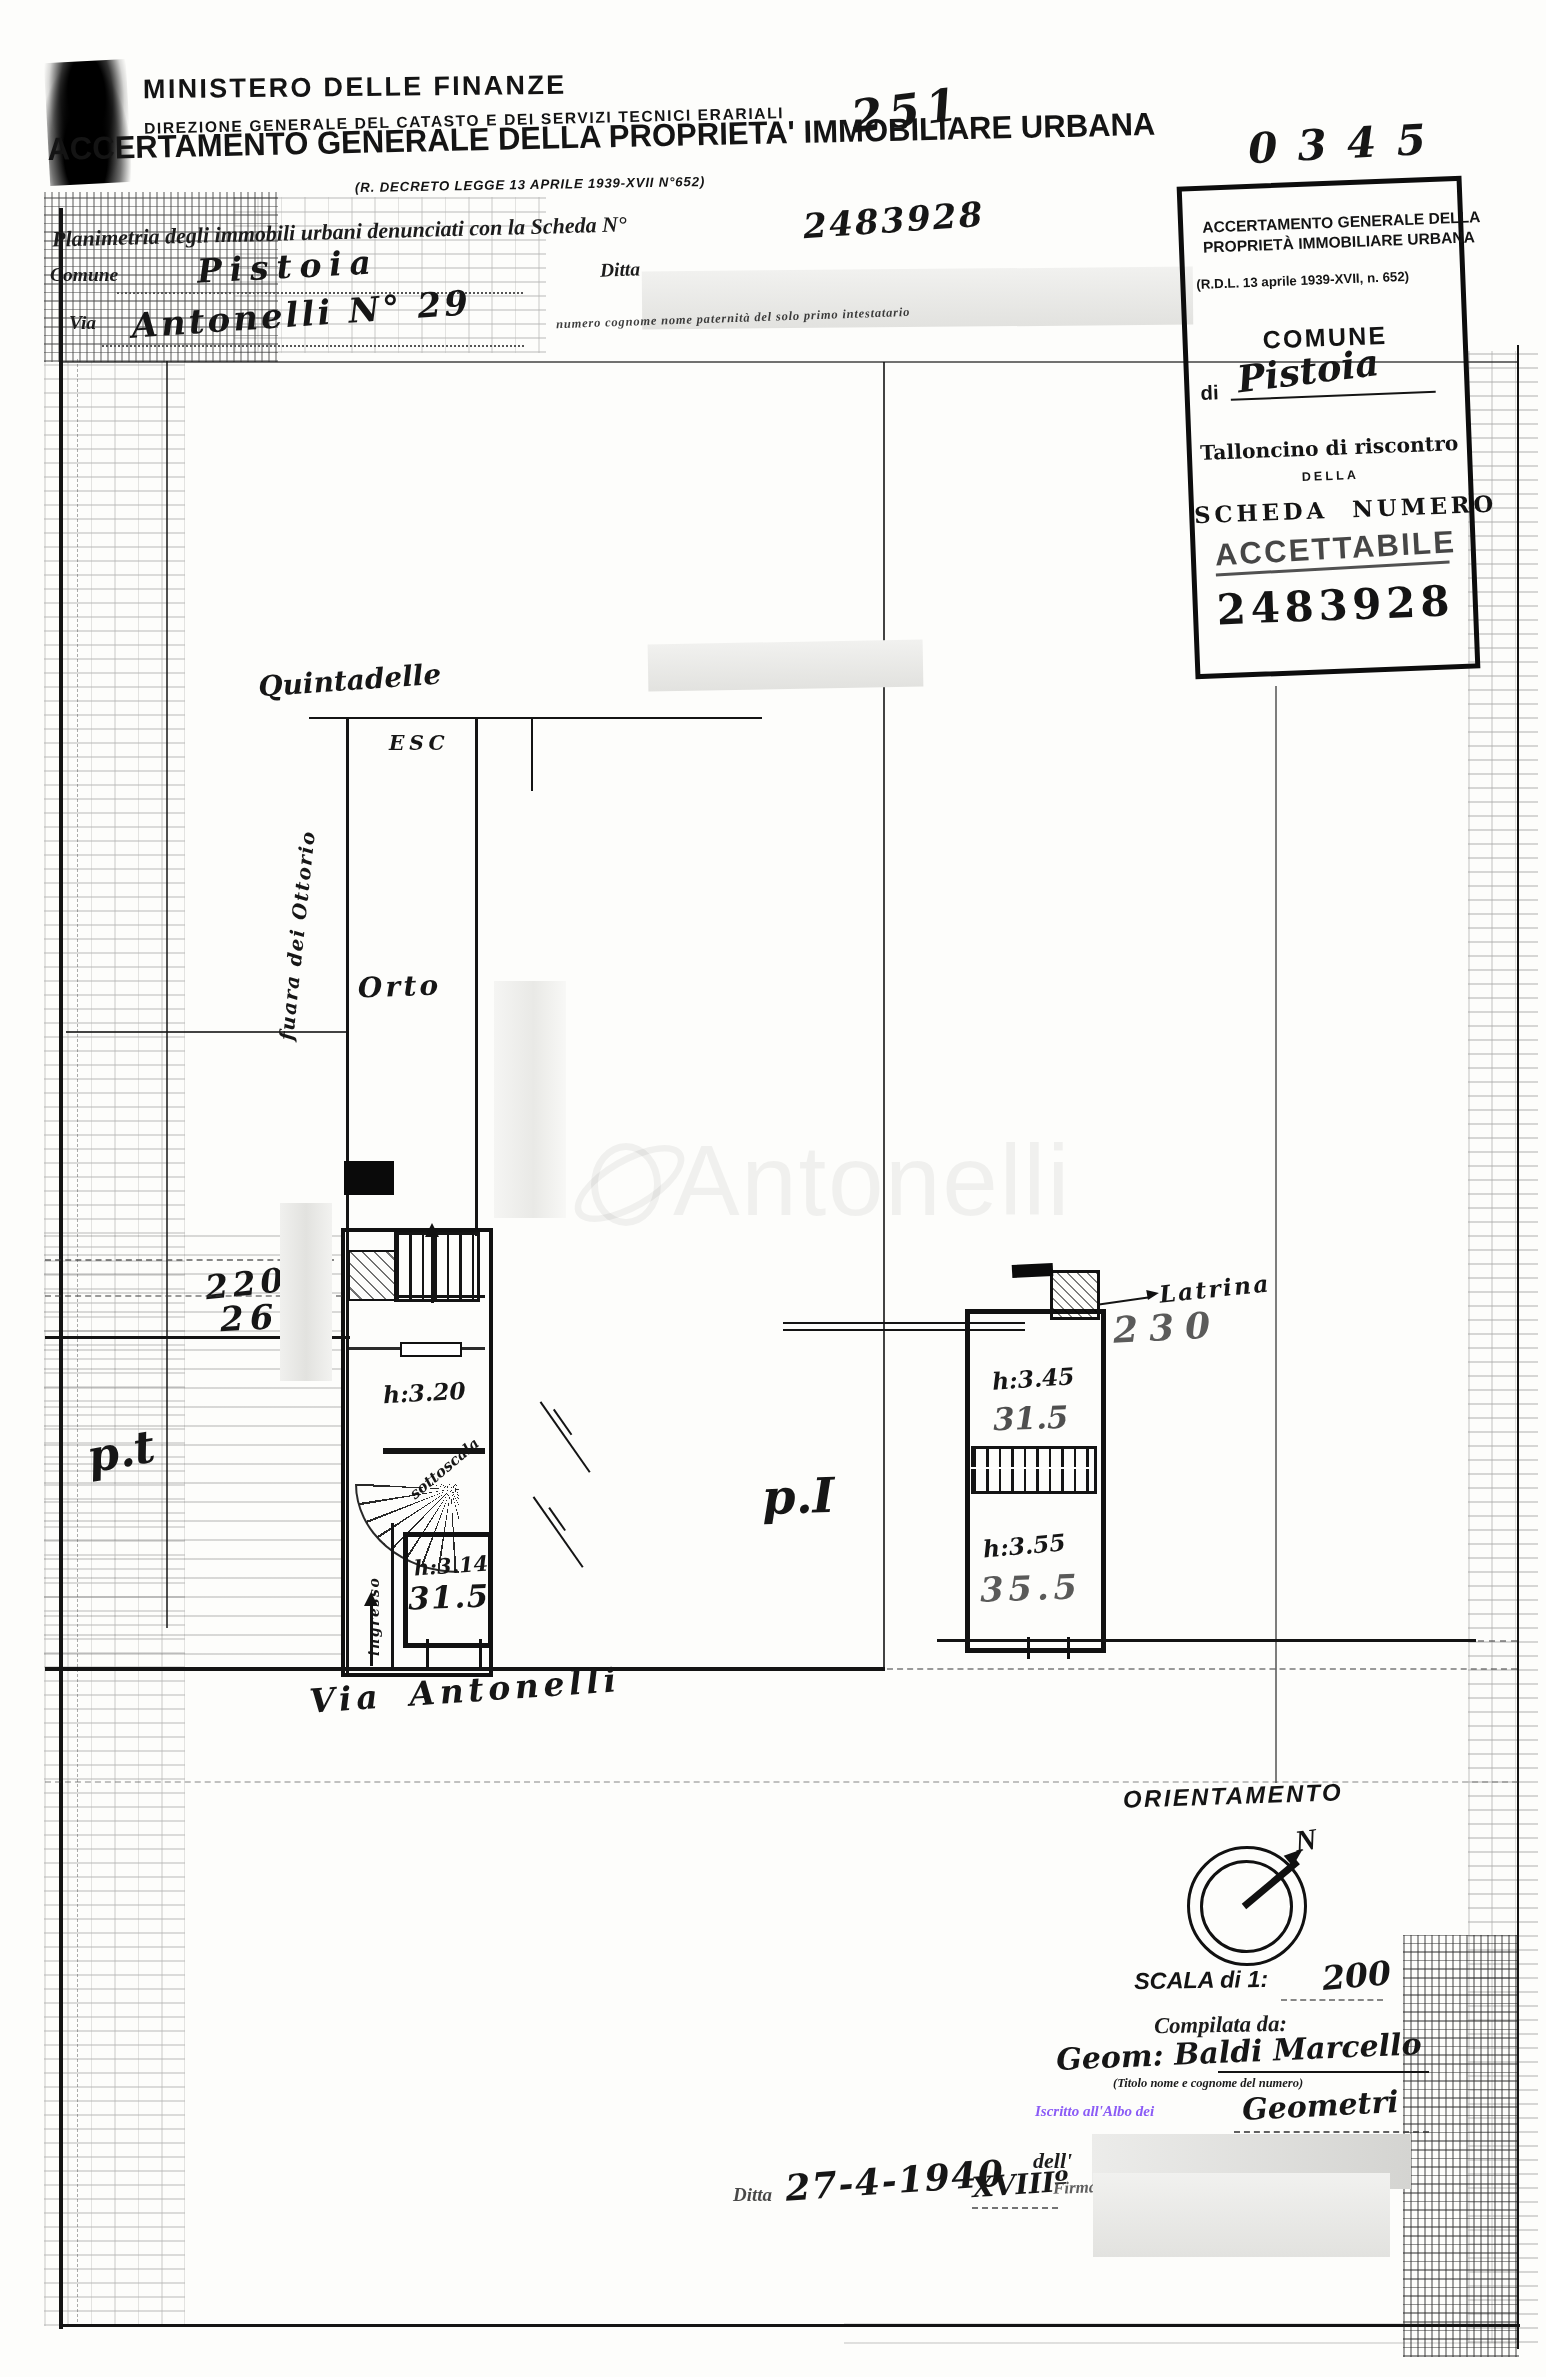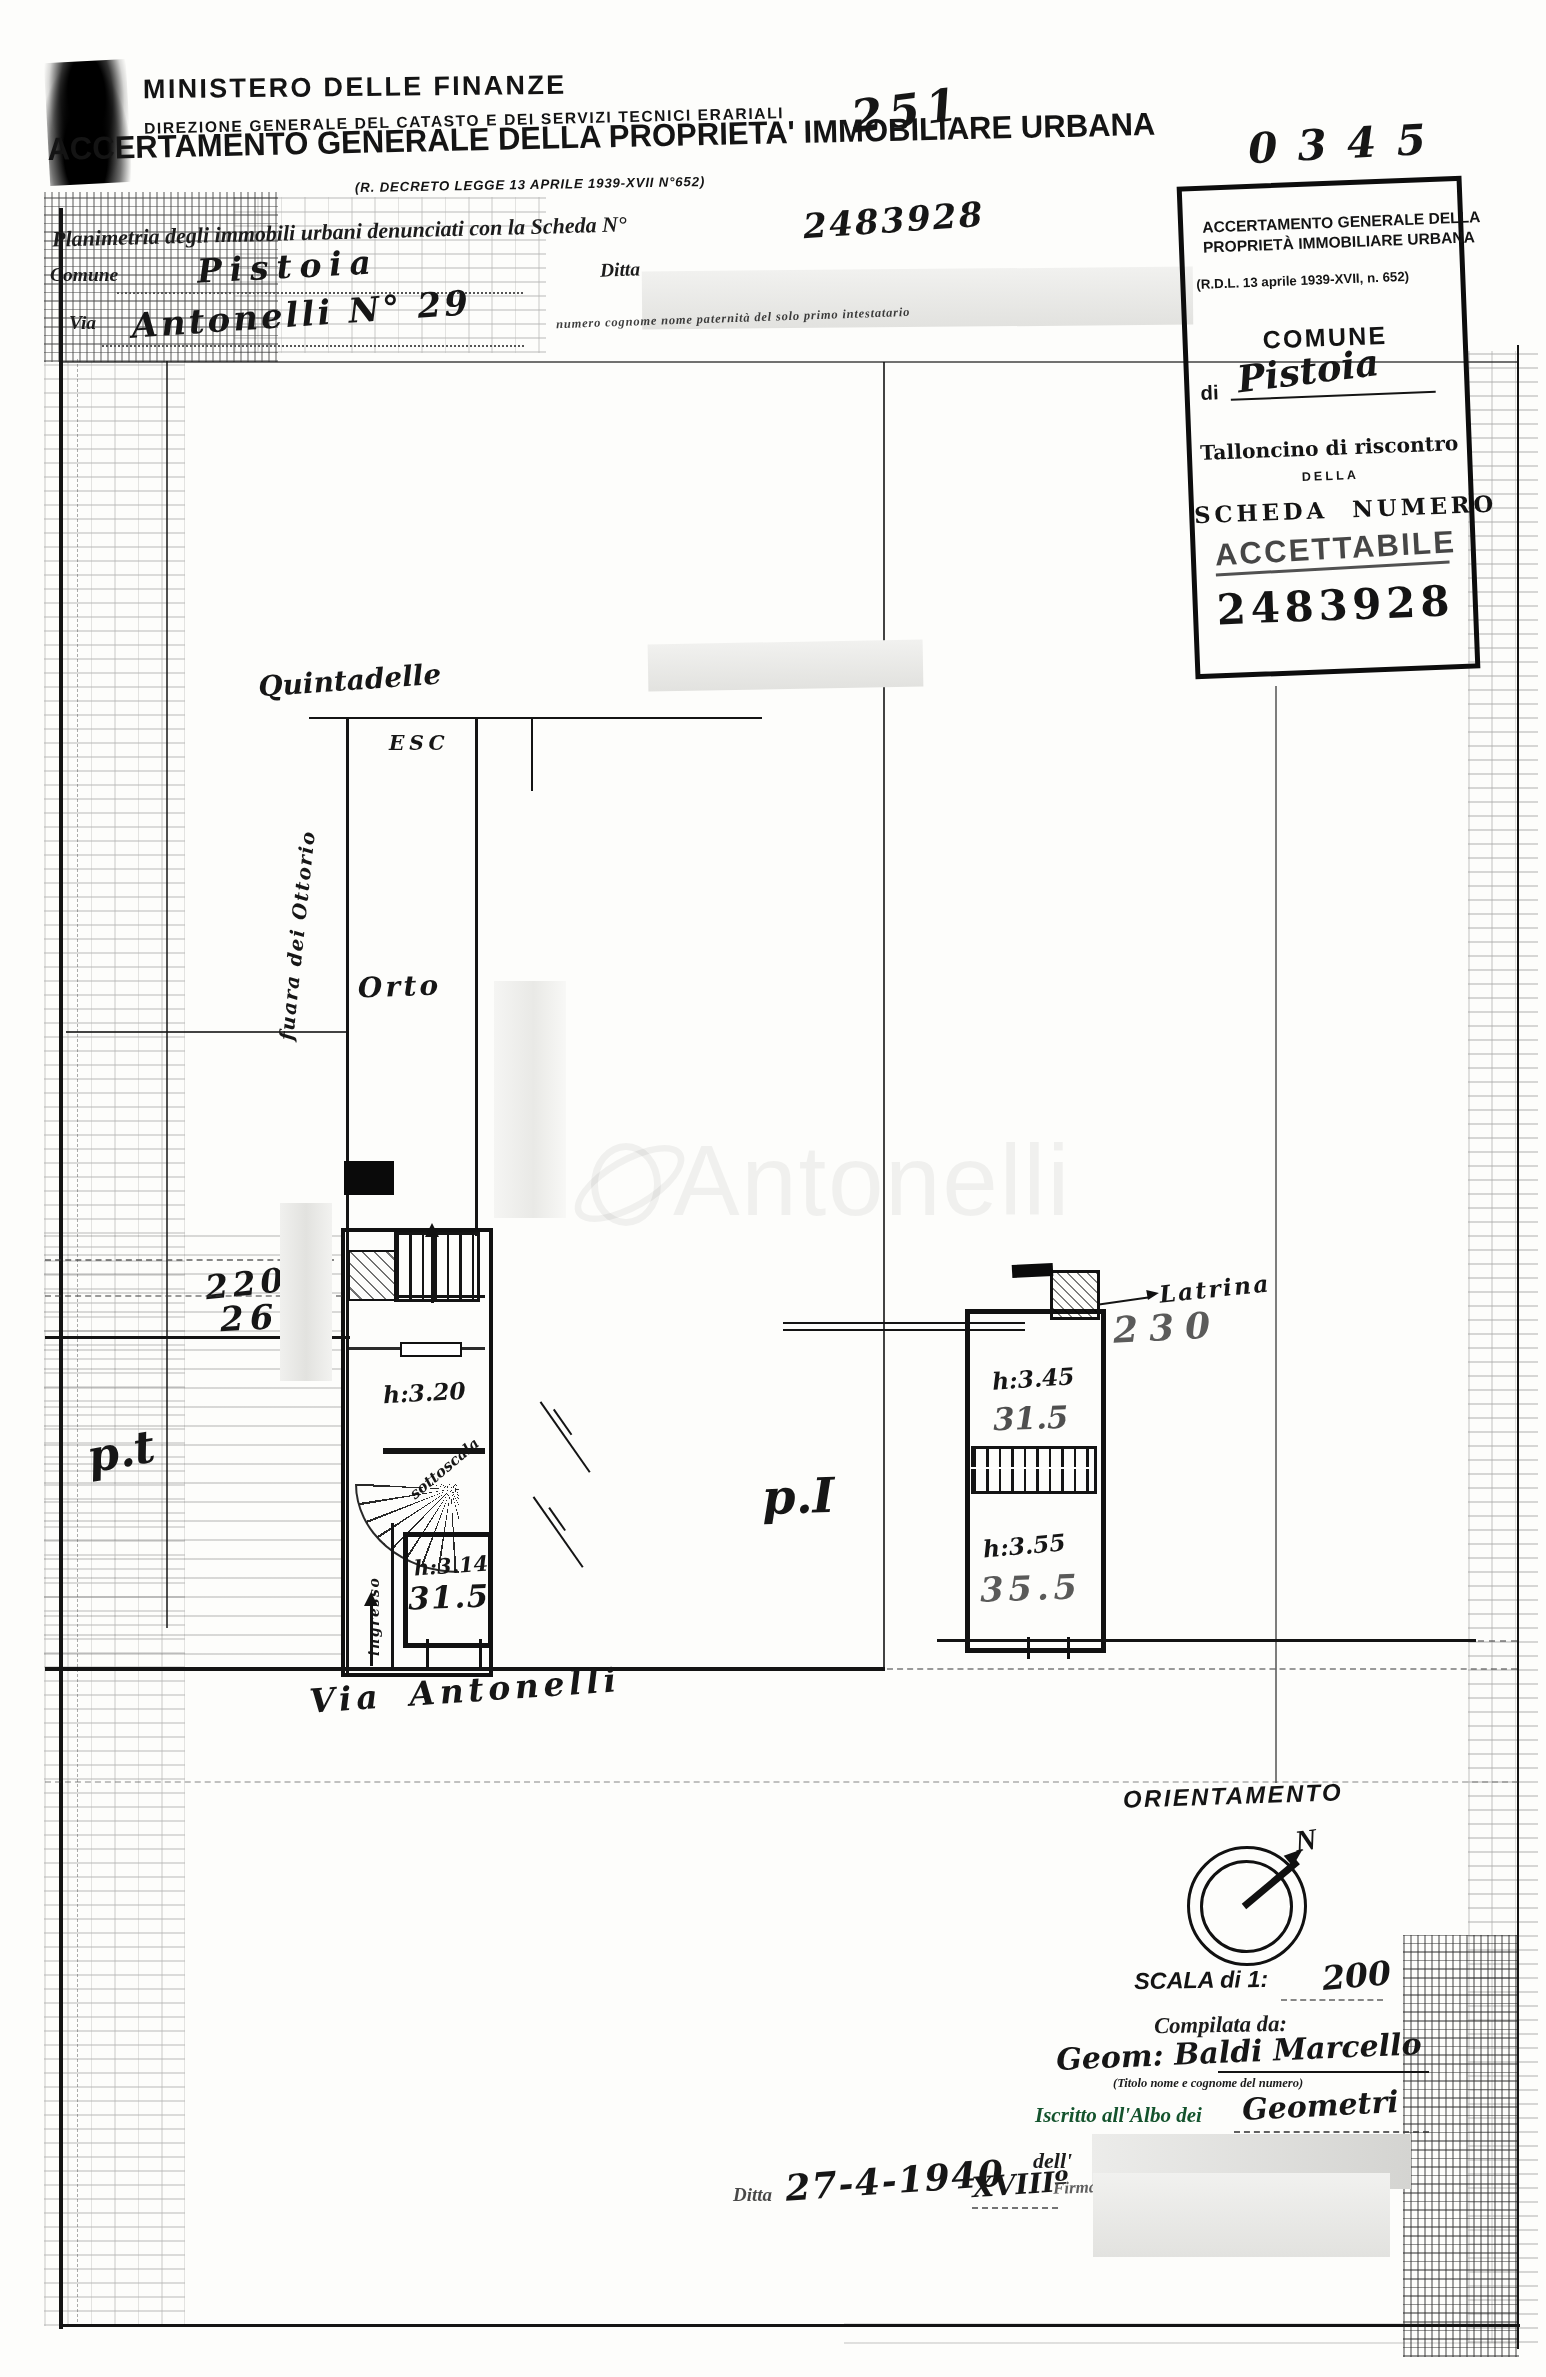--- a/index.html
+++ b/index.html
@@ -165,21 +165,21 @@
   <div style="position:absolute;left:1286px;top:1848px;width:0;height:0;border-left:19px solid #111;border-top:7.8px solid transparent;border-bottom:7.8px solid transparent;transform:rotate(-40deg);"></div>
   <div class="t" style="left:1295px;top:1823px;font-size:30px;font-weight:700;font-style:italic;font-family:'Liberation Serif',serif;transform:rotate(-8deg);">N</div>
 
   <div class="t sans" style="left:1134px;top:1967px;font-size:23.4px;font-weight:700;font-style:italic;transform:rotate(-1deg);">SCALA di 1:</div>
   <div class="t hw" style="left:1322px;top:1956px;font-size:33px;transform:rotate(-5deg);">200</div>
   <div class="dashh" style="left:1281px;top:1999px;width:102px;opacity:.6;"></div>
   <div class="t ps" style="left:1154px;top:2012px;font-size:22.7px;transform:rotate(-1deg);">Compilata da:</div>
   <div class="t hw" style="left:1056px;top:2034px;font-size:30px;transform:rotate(-2.5deg);">Geom: Baldi Marcello</div>
   <div class="ln" style="left:1218px;top:2071px;width:211px;height:2.3px;"></div>
   <div class="t ps" style="left:1113px;top:2076px;font-size:12.5px;">(Titolo nome e cognome del numero)</div>
-  <div class="t ps" style="left:1035px;top:2103px;font-size:21px;color:#14532d;">Iscritto all'Albo dei</div>
+  <div class="t ps" style="left:1035px;top:2103px;font-size:15px;color:#8b5cf6;">Iscritto all'Albo dei</div>
   <div class="t hw" style="left:1242px;top:2088px;font-size:30px;transform:rotate(-3deg);">Geometri</div>
   <div class="dashh" style="left:1234px;top:2131px;width:195px;opacity:.8;"></div>
   <div class="t ps" style="left:1033px;top:2148px;font-size:22px;">dell'</div>
   <div class="redact" style="left:1092px;top:2134px;width:319px;height:55px;background:linear-gradient(90deg,#ececea,#d4d4d1);"></div>
   <div class="t ps" style="left:733px;top:2184px;font-size:19px;opacity:.8;">Ditta</div>
   <div class="t hw" style="left:785px;top:2159px;font-size:36px;letter-spacing:1.6px;transform:rotate(-4deg);">27-4-1940</div>
   <div class="t hw" style="left:972px;top:2168px;font-size:28px;transform:rotate(-4deg);">XVIIIº</div>
   <div class="dashh" style="left:972px;top:2207px;width:86px;opacity:.7;"></div>
   <div class="t ps" style="left:1053px;top:2178px;font-size:17px;color:#444;opacity:.85;transform:rotate(-2deg);">Firma</div>
   <div class="redact" style="left:1093px;top:2173px;width:297px;height:84px;"></div>

